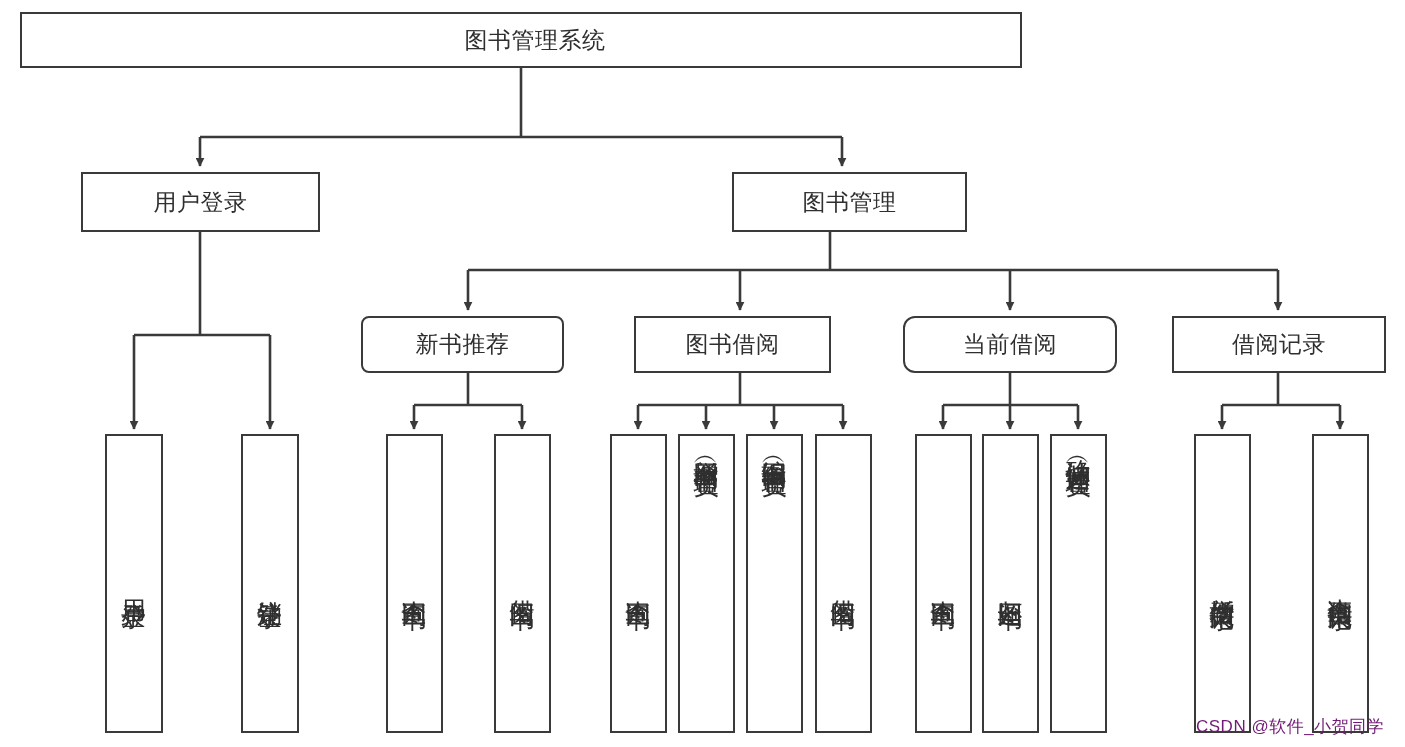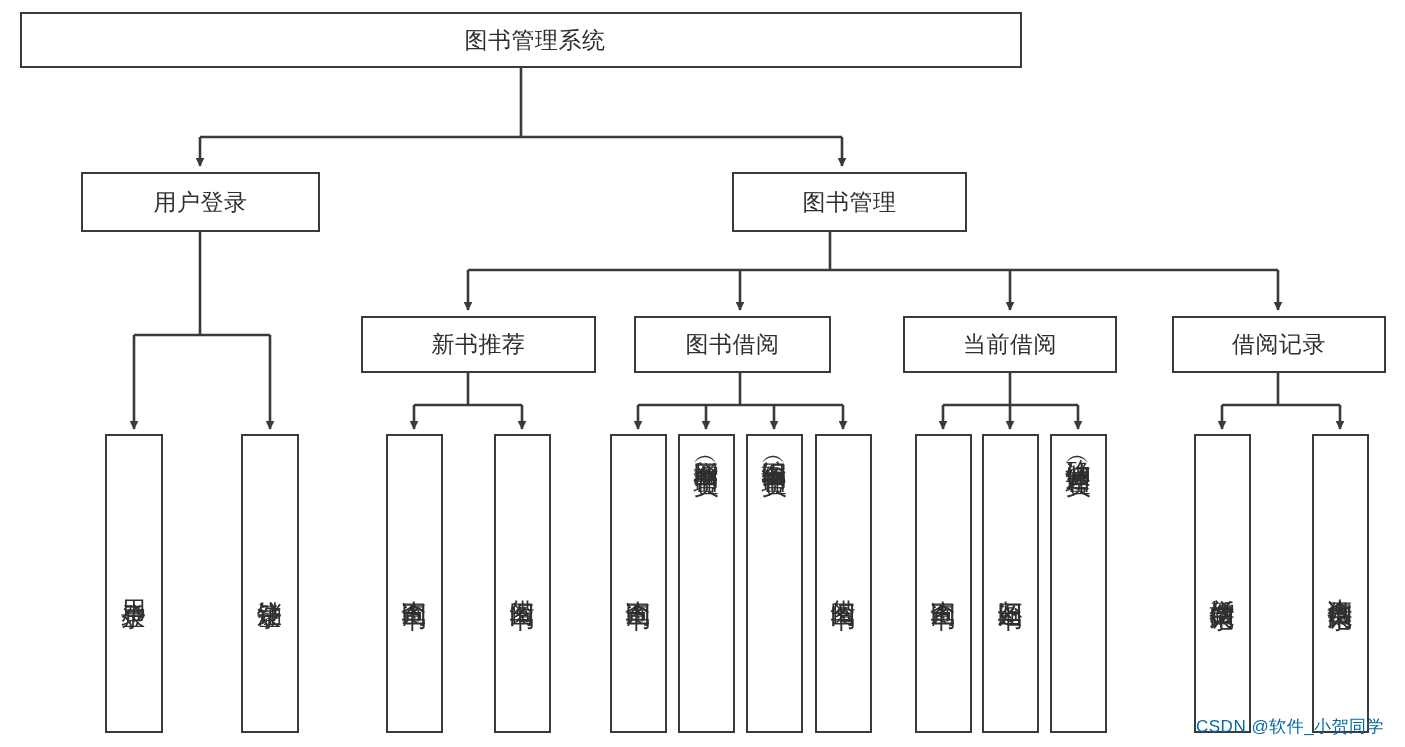--- a/index.html
+++ b/index.html
@@ -66,21 +66,21 @@
     white-space: nowrap;
     margin: 0 auto;
   }
   .node.vert.mid {
     align-items: center;
     padding-top: 0;
   }
   .watermark {
     position: absolute;
     font-size: 17px;
-    color: #0369a1;
+    color: #701a75;
     white-space: nowrap;
     z-index: 5;
     letter-spacing: 0.5px;
   }
 </style>
 </head>
 <body>
 
 <div id="diagram-canvas">
 
@@ -140,29 +140,29 @@
   </div>
 
   <div class="node horiz" style="left:81px; top:172px; width:239px; height:60px;">
     <span class="node-label">用户登录</span>
   </div>
 
   <div class="node horiz" style="left:712px; top:172px; width:235px; height:60px;margin-left:20px;">
     <span class="node-label">图书管理</span>
   </div>
 
-  <div class="node horiz" style="left:361px; top:316px; width:235px; height:57px;">
+  <div class="node horiz" style="left:361px; top:316px; width:203px; height:57px;border-radius:8px;">
     <span class="node-label">新书推荐</span>
   </div>
 
   <div class="node horiz" style="left:634px; top:316px; width:197px; height:57px;">
     <span class="node-label">图书借阅</span>
   </div>
 
-  <div class="node horiz" style="left:903px; top:316px; width:214px; height:57px;">
+  <div class="node horiz" style="left:903px; top:316px; width:214px; height:57px;border-radius:12px;">
     <span class="node-label">当前借阅</span>
   </div>
 
   <div class="node horiz" style="left:1172px; top:316px; width:214px; height:57px;">
     <span class="node-label">借阅记录</span>
   </div>
 
   <div class="node vert mid" style="left:105px; top:434px; width:58px; height:299px;">
     <span class="node-label">用户登录</span>
   </div>

